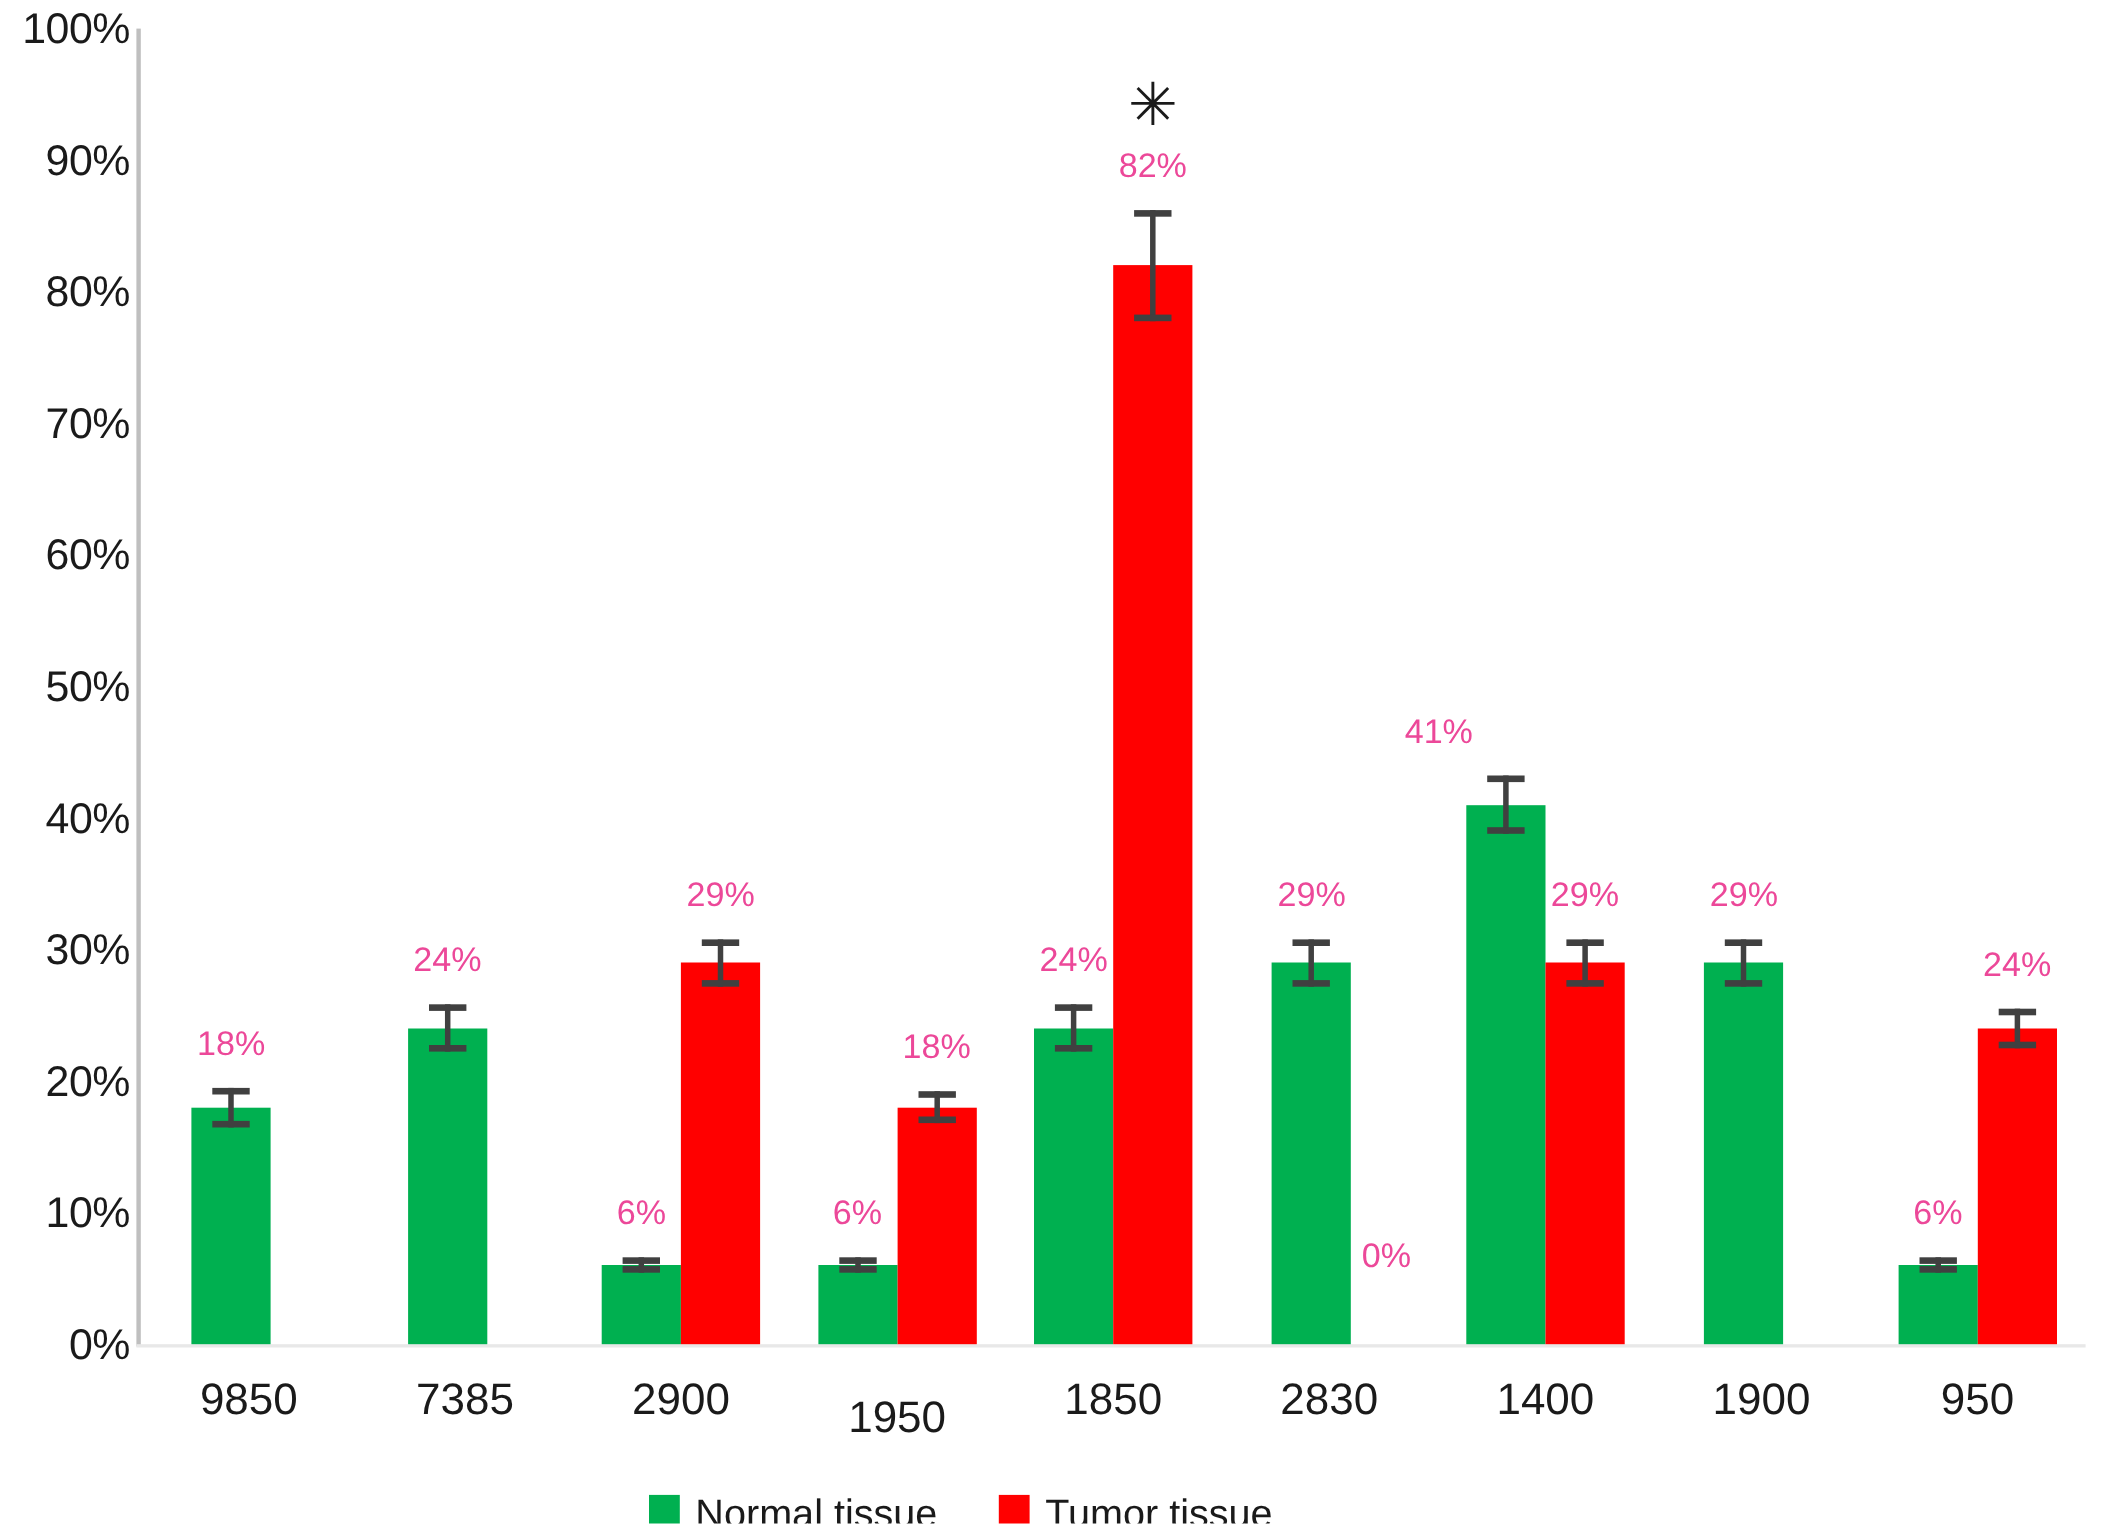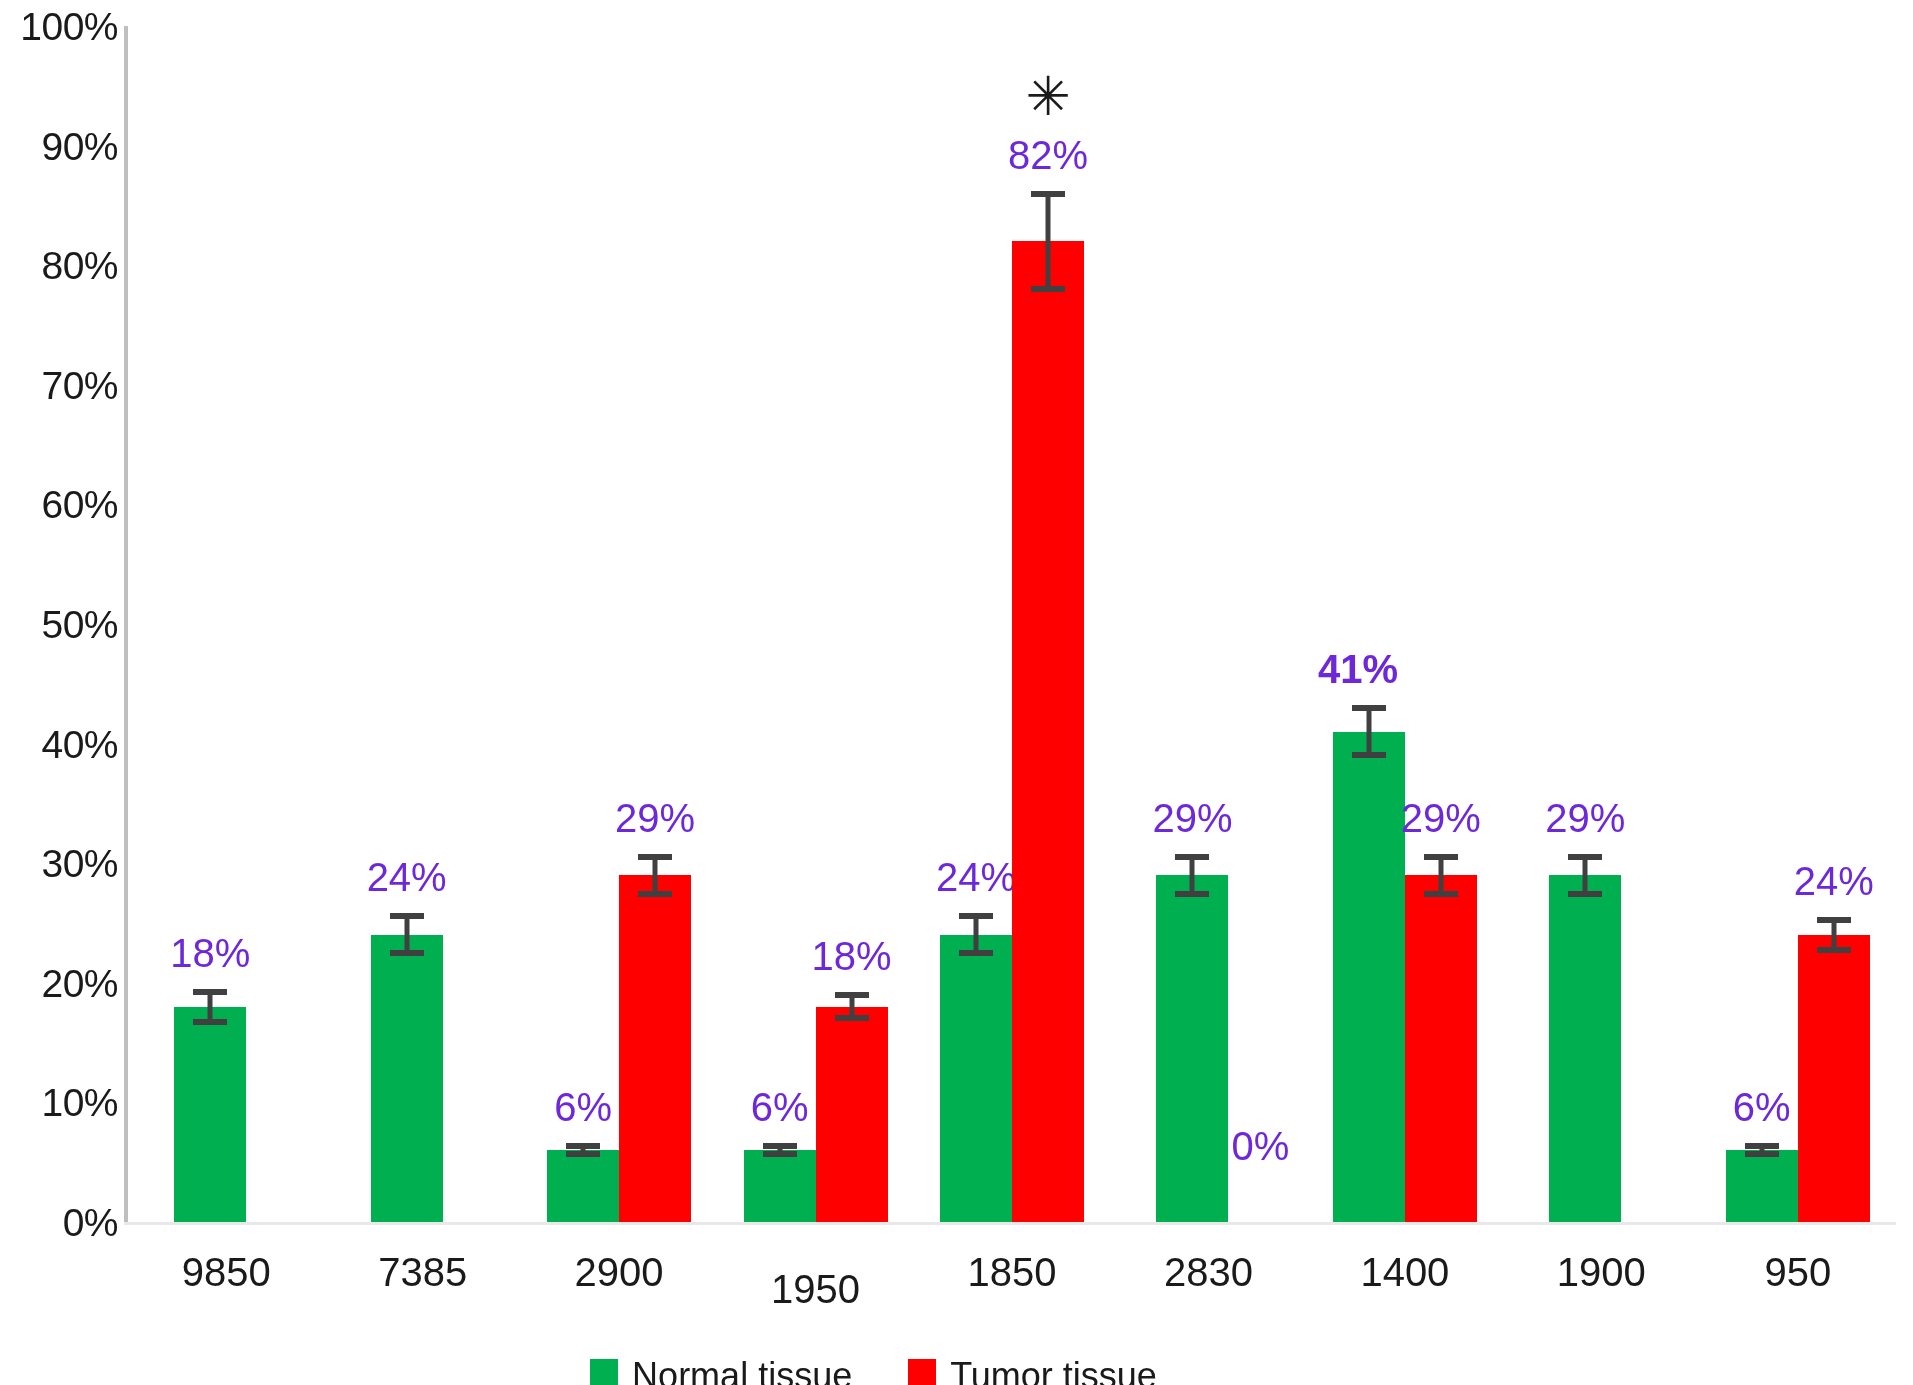--- a/index.html
+++ b/index.html
@@ -77,23 +77,23 @@
     position: absolute;
     width: 34px;
     height: 6px;
     background: #404040;
     transform: translateX(-50%);
   }
 
   
   .val-label {
     position: absolute;
-    font-size: 40px;
-    line-height: 1;
-    color: #6d28d9;
+    font-size: 31px;
+    line-height: 1;
+    color: #ec4899;
     text-align: center;
     transform: translateX(-50%);
     white-space: nowrap;
   }
   .sig-star {
     position: absolute;
     font-size: 54px;
     line-height: 1;
     color: #1a1a1a;
     text-align: center;
@@ -228,21 +228,21 @@
       <div class="bar normal" style="left: 1028.44px; width: 72px; height: 346.84px;"></div>
       <div class="errbar" style="left: 1064.44px; top: 827.632px; height: 43.056px;"></div>
       <div class="errcap" style="left: 1064.44px; top: 827.632px;"></div>
       <div class="errcap" style="left: 1064.44px; top: 864.688px;"></div>
       <div class="val-label" style="left: 1064.44px; top: 771.632px;">29%</div>
       <div class="val-label" style="left: 1132.44px; top: 1100px;">0%</div>
       <div class="bar normal" style="left: 1204.89px; width: 72px; height: 490.36px;"></div>
       <div class="errbar" style="left: 1240.89px; top: 679.328px; height: 52.624px;"></div>
       <div class="errcap" style="left: 1240.89px; top: 679.328px;"></div>
       <div class="errcap" style="left: 1240.89px; top: 725.952px;"></div>
-      <div class="val-label" style="left: 1230px; top: 623.328px; font-weight: bold;">41%</div>
+      <div class="val-label" style="left: 1180px; top: 623.328px;">41%</div>
       <div class="bar tumor" style="left: 1276.89px; width: 72px; height: 346.84px;"></div>
       <div class="errbar" style="left: 1312.89px; top: 827.632px; height: 43.056px;"></div>
       <div class="errcap" style="left: 1312.89px; top: 827.632px;"></div>
       <div class="errcap" style="left: 1312.89px; top: 864.688px;"></div>
       <div class="val-label" style="left: 1312.89px; top: 771.632px;">29%</div>
       <div class="bar normal" style="left: 1421.33px; width: 72px; height: 346.84px;"></div>
       <div class="errbar" style="left: 1457.33px; top: 827.632px; height: 43.056px;"></div>
       <div class="errcap" style="left: 1457.33px; top: 827.632px;"></div>
       <div class="errcap" style="left: 1457.33px; top: 864.688px;"></div>
       <div class="val-label" style="left: 1457.33px; top: 771.632px;">29%</div>

